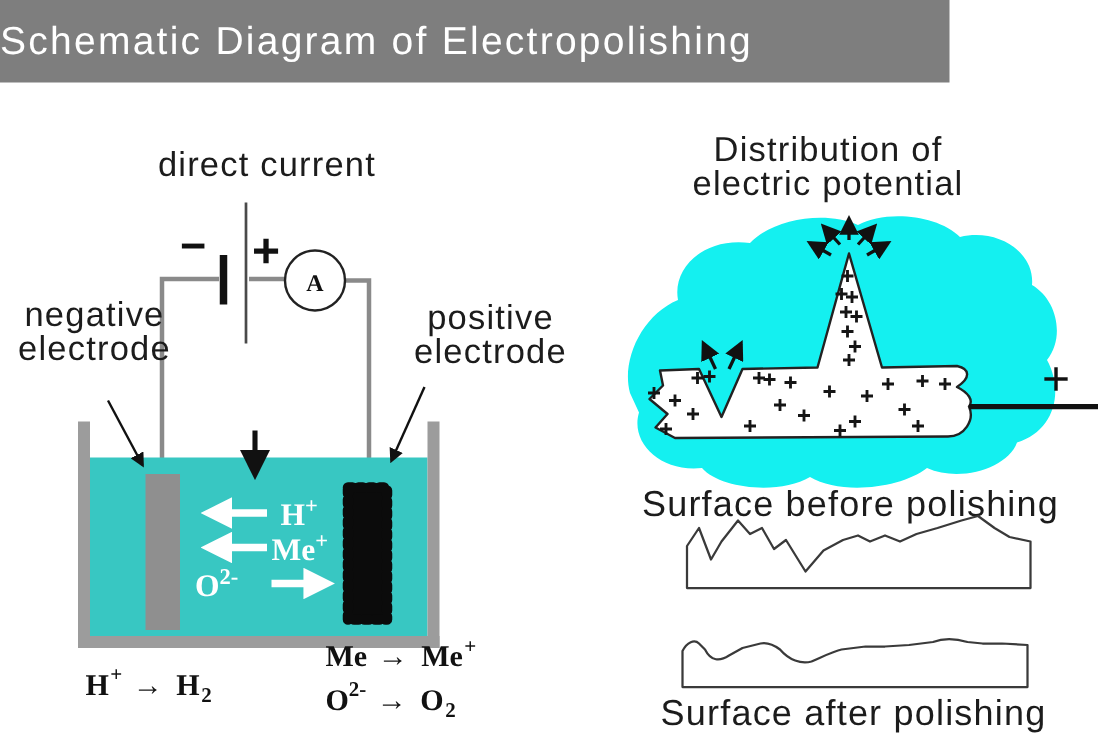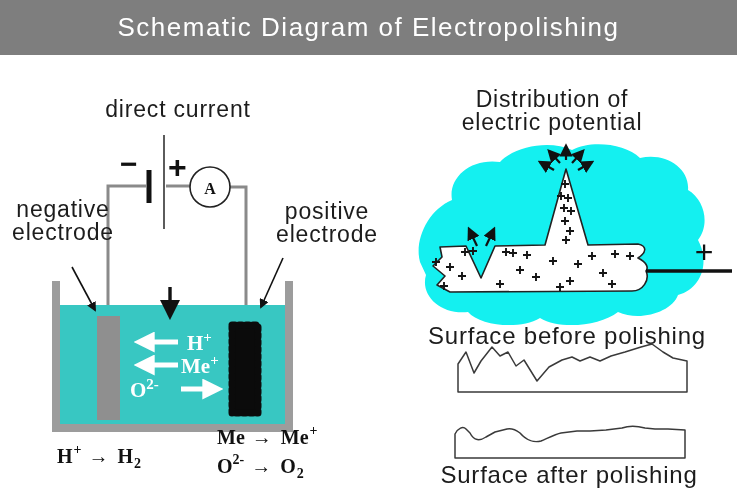--- a/index.html
+++ b/index.html
@@ -1,19 +1,19 @@
 <!DOCTYPE html>
 <html><head>
 <meta charset="utf-8">
 <style>
   html,body{margin:0;padding:0;background:#fff;}
   .page{position:relative;width:737px;height:490px;background:#ffffff;overflow:hidden;
         font-family:"Liberation Sans",sans-serif;}
-  .banner{position:absolute;top:0;left:0;width:737px;height:55px;
-          display:flex;align-items:center;justify-content:center;background:#7e7e7e;}
+  .banner{position:absolute;top:0;left:0;width:633px;height:55px;
+          display:flex;align-items:center;justify-content:flex-start;background:#7e7e7e;}
   .banner h1{margin:0;color:#ffffff;font-size:26px;font-weight:300;letter-spacing:1.5px;
              font-family:"Liberation Sans",sans-serif;}
   svg.canvas{position:absolute;top:55px;left:0;display:block;}
   .g{font-family:"Liberation Sans",sans-serif;font-weight:300;letter-spacing:0.8px;fill:#1c1c1c;}
   .s{font-family:"Liberation Serif","DejaVu Serif",serif;font-weight:bold;}
 </style>
 </head>
 <body>
 
 <div class="page">

